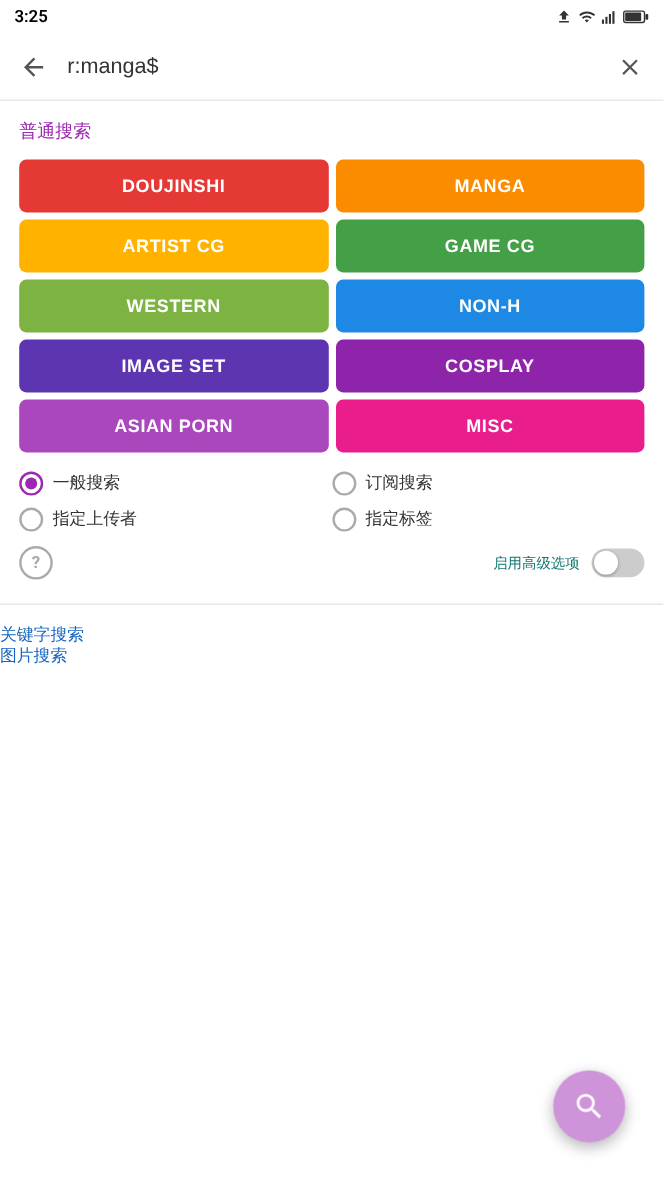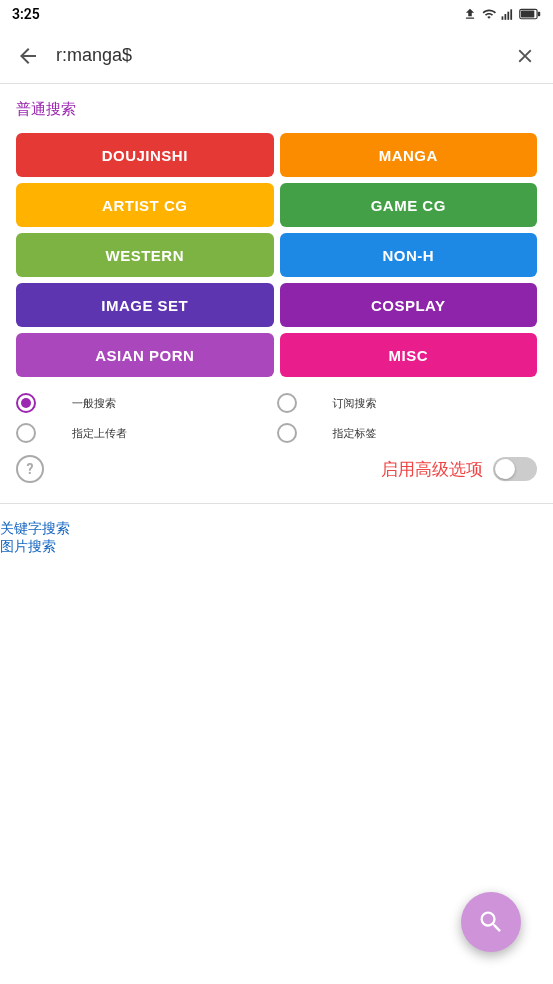--- a/index.html
+++ b/index.html
@@ -137,23 +137,22 @@
       border-color: #9c27b0;
     }
     .radio-circle.selected::after {
       content: '';
       width: 10px;
       height: 10px;
       border-radius: 50%;
       background: #9c27b0;
     }
     .radio-label {
-      font-size: 11px;
+      font-size: 14px;
       color: #333;
-      margin-left: 28px;
     }
     
     .bottom-row {
       display: flex;
       align-items: center;
       justify-content: space-between;
     }
     .help-icon {
       width: 28px;
       height: 28px;
@@ -166,22 +165,22 @@
       font-size: 14px;
       font-weight: 700;
       cursor: pointer;
     }
     .toggle-row {
       display: flex;
       align-items: center;
       gap: 10px;
     }
     .toggle-label {
-      font-size: 17px;
-      color: #ef4444;
+      font-size: 12px;
+      color: #0f766e;
     }
     .toggle-switch {
       width: 44px;
       height: 24px;
       border-radius: 12px;
       background: #ccc;
       position: relative;
       cursor: pointer;
     }
     .toggle-switch::after {

